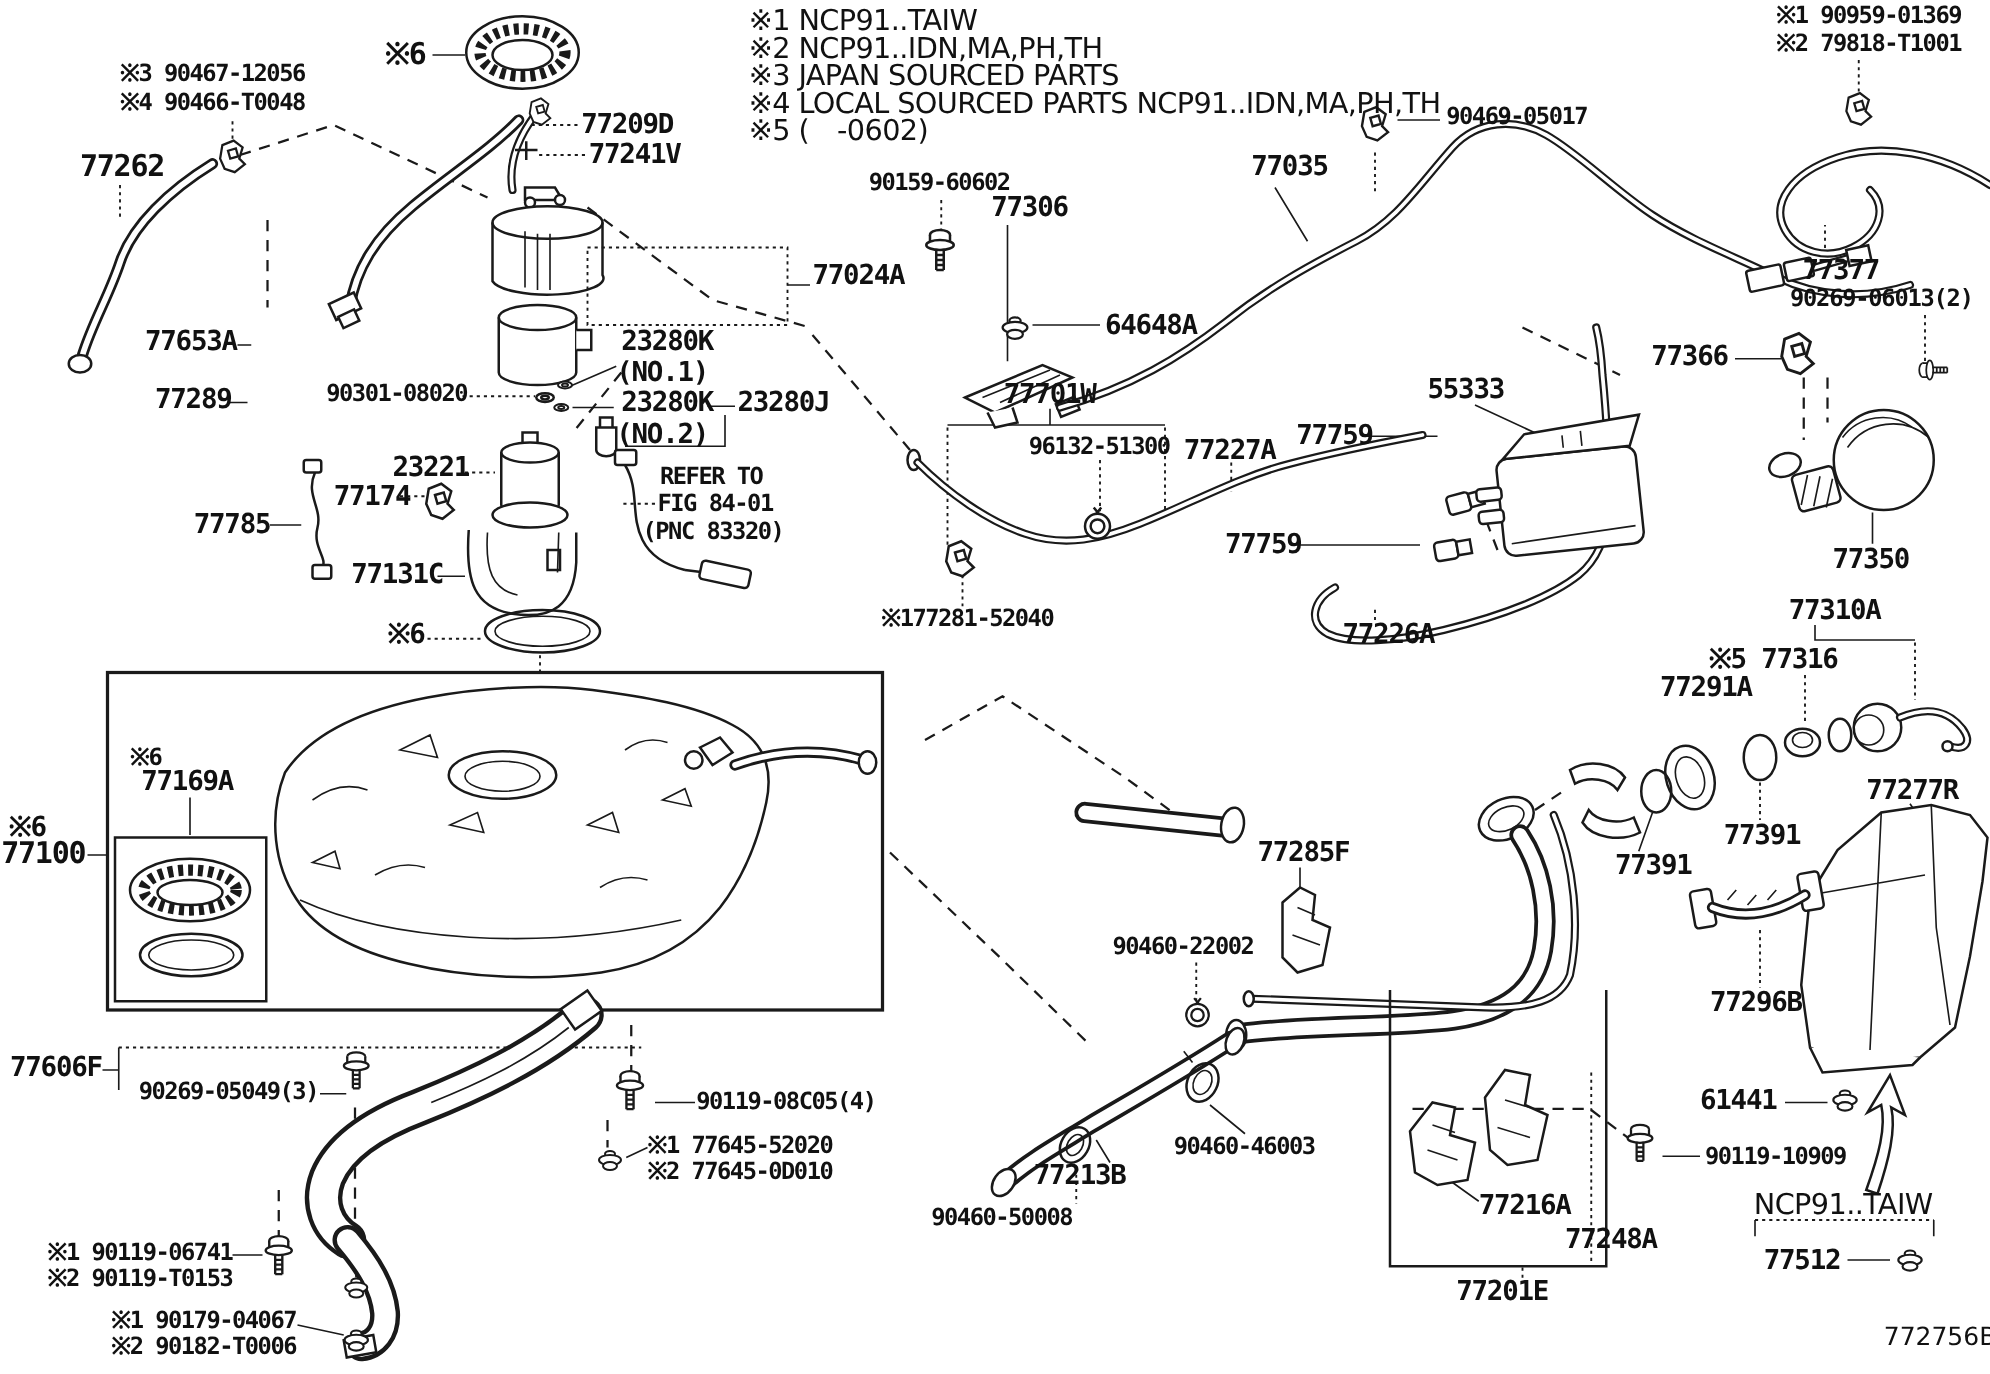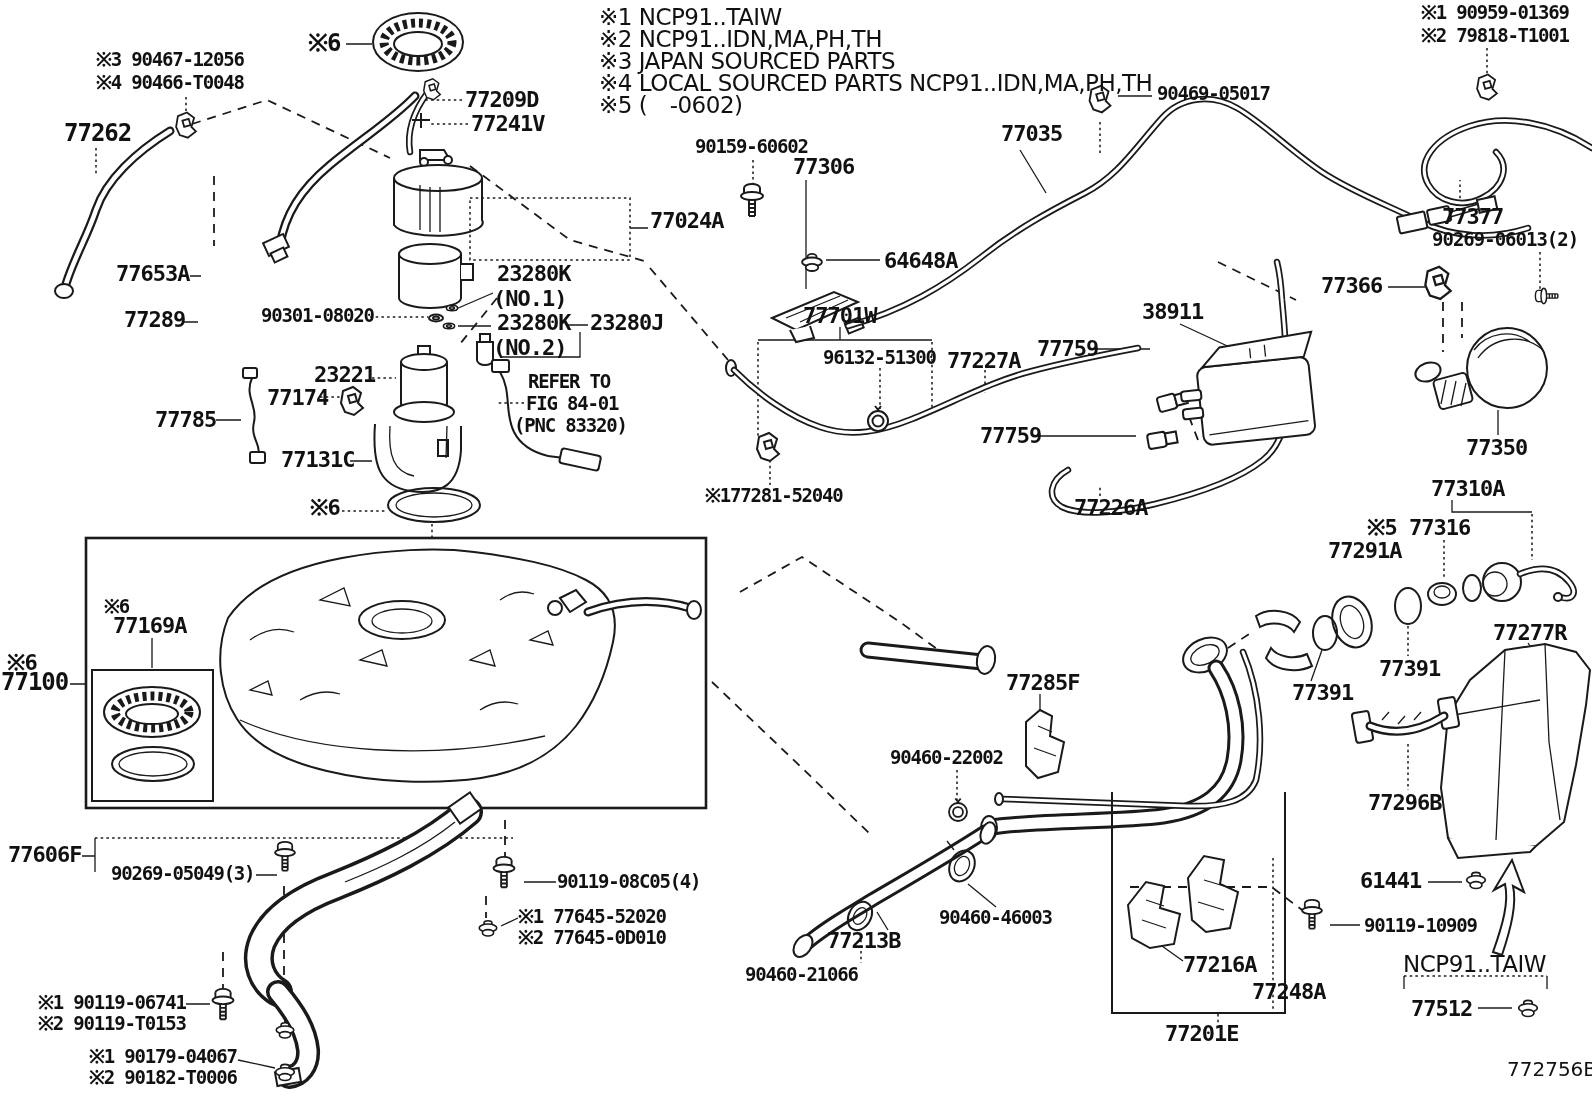--- a/index.html
+++ b/index.html
@@ -382,21 +382,21 @@
 <div class="lbl md" style="left:695px;top:137px">90159-60602</div>
 <div class="lbl lg" style="left:793px;top:156px">77306</div>
 <div class="lbl lg" style="left:1001px;top:123px">77035</div>
 <div class="lbl md" style="left:1157px;top:84px">90469-05017</div>
 <div class="lbl lg" style="left:884px;top:250px">64648A</div>
 <div class="lbl md" style="left:1421px;top:3px">※1 90959-01369</div>
 <div class="lbl md" style="left:1421px;top:26px">※2 79818-T1001</div>
 <div class="lbl lg" style="left:1442px;top:206px">77377</div>
 <div class="lbl sm" style="left:1432px;top:230px">90269-06013(2)</div>
 <div class="lbl lg" style="left:1321px;top:275px">77366</div>
-<div class="lbl lg" style="left:1142px;top:301px">38911</div>
+<div class="lbl lg" style="left:1142px;top:301px">55333</div>
 <div class="lbl lg" style="left:803px;top:305px">77701W</div>
 <div class="lbl md" style="left:823px;top:348px">96132-51300</div>
 <div class="lbl lg" style="left:947px;top:350px">77227A</div>
 <div class="lbl lg" style="left:1037px;top:338px">77759</div>
 <div class="lbl lg" style="left:980px;top:425px">77759</div>
 <div class="lbl lg" style="left:1466px;top:437px">77350</div>
 <div class="lbl md" style="left:705px;top:486px">※177281-52040</div>
 <div class="lbl lg" style="left:1074px;top:497px">77226A</div>
 <div class="lbl lg" style="left:1431px;top:478px">77310A</div>
 <div class="lbl lg" style="left:1367px;top:517px">※5 77316</div>
@@ -411,21 +411,21 @@
 <div class="lbl lg" style="left:1006px;top:672px">77285F</div>
 <div class="lbl md" style="left:890px;top:748px">90460-22002</div>
 <div class="lbl lg" style="left:1368px;top:792px">77296B</div>
 <div class="lbl lg" style="left:8px;top:844px">77606F</div>
 <div class="lbl md" style="left:111px;top:864px">90269-05049(3)</div>
 <div class="lbl md" style="left:557px;top:872px">90119-08C05(4)</div>
 <div class="lbl md" style="left:518px;top:907px">※1 77645-52020</div>
 <div class="lbl md" style="left:518px;top:928px">※2 77645-0D010</div>
 <div class="lbl md" style="left:939px;top:908px">90460-46003</div>
 <div class="lbl lg" style="left:827px;top:930px">77213B</div>
-<div class="lbl md" style="left:745px;top:965px">90460-21066</div>
+<div class="lbl md" style="left:745px;top:965px">90460-50008</div>
 <div class="lbl md" style="left:38px;top:993px">※1 90119-06741</div>
 <div class="lbl md" style="left:38px;top:1014px">※2 90119-T0153</div>
 <div class="lbl md" style="left:89px;top:1047px">※1 90179-04067</div>
 <div class="lbl md" style="left:89px;top:1068px">※2 90182-T0006</div>
 <div class="lbl lg" style="left:1360px;top:870px">61441</div>
 <div class="lbl md" style="left:1364px;top:916px">90119-10909</div>
 <div class="lbl lg" style="left:1183px;top:954px">77216A</div>
 <div class="lbl lg" style="left:1252px;top:981px">77248A</div>
 <div class="lbl lg" style="left:1165px;top:1023px">77201E</div>
 <div class="lbl note" style="left:1403px;top:953px">NCP91..TAIW</div>

